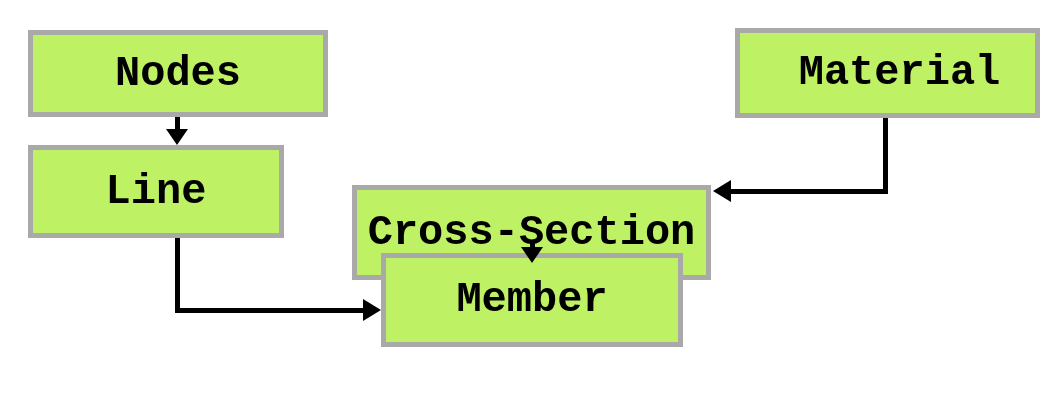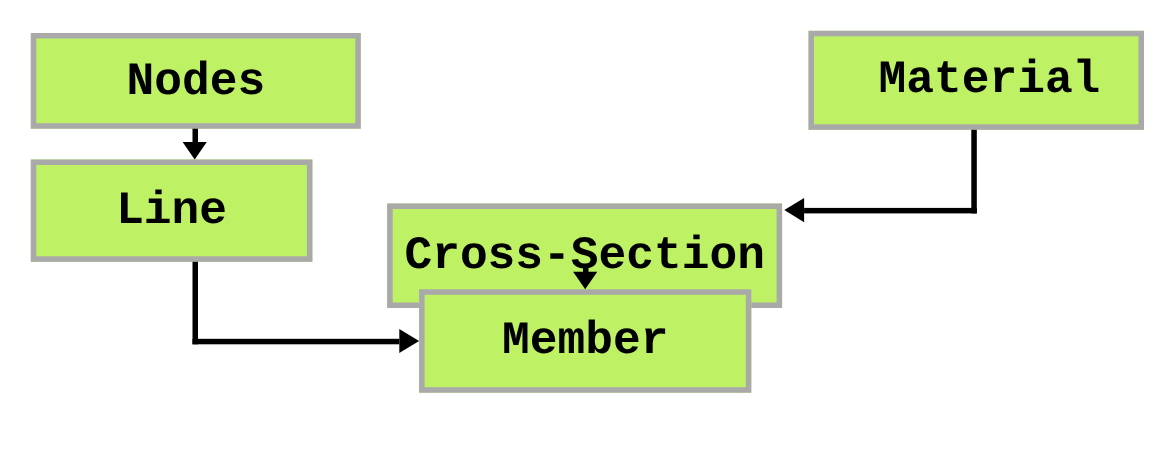--- a/index.html
+++ b/index.html
@@ -28,21 +28,21 @@
     font-weight: bold;
     font-size: 42px;
     color: #000000;
     white-space: nowrap;
     letter-spacing: 0;
   }
   .box-nodes         { left: 28px;  top: 30px;  width: 300px; height: 87px; }
   .box-material      { left: 735px; top: 28px;  width: 305px; height: 90px; padding-left: 24px; }
   .box-line          { left: 28px;  top: 145px; width: 256px; height: 93px; }
   .box-cross-section { left: 352px; top: 145px; width: 359px; height: 95px; margin-top: 40px; }
-  .box-member        { left: 381px; top: 263px; width: 302px; height: 94px; }
+  .box-member        { left: 381px; top: 253px; width: 302px; height: 94px; }
 
   .arrow-stem {
     position: absolute;
     background: #000000;
   }
   .arrowhead {
     position: absolute;
     width: 0;
     height: 0;
   }

